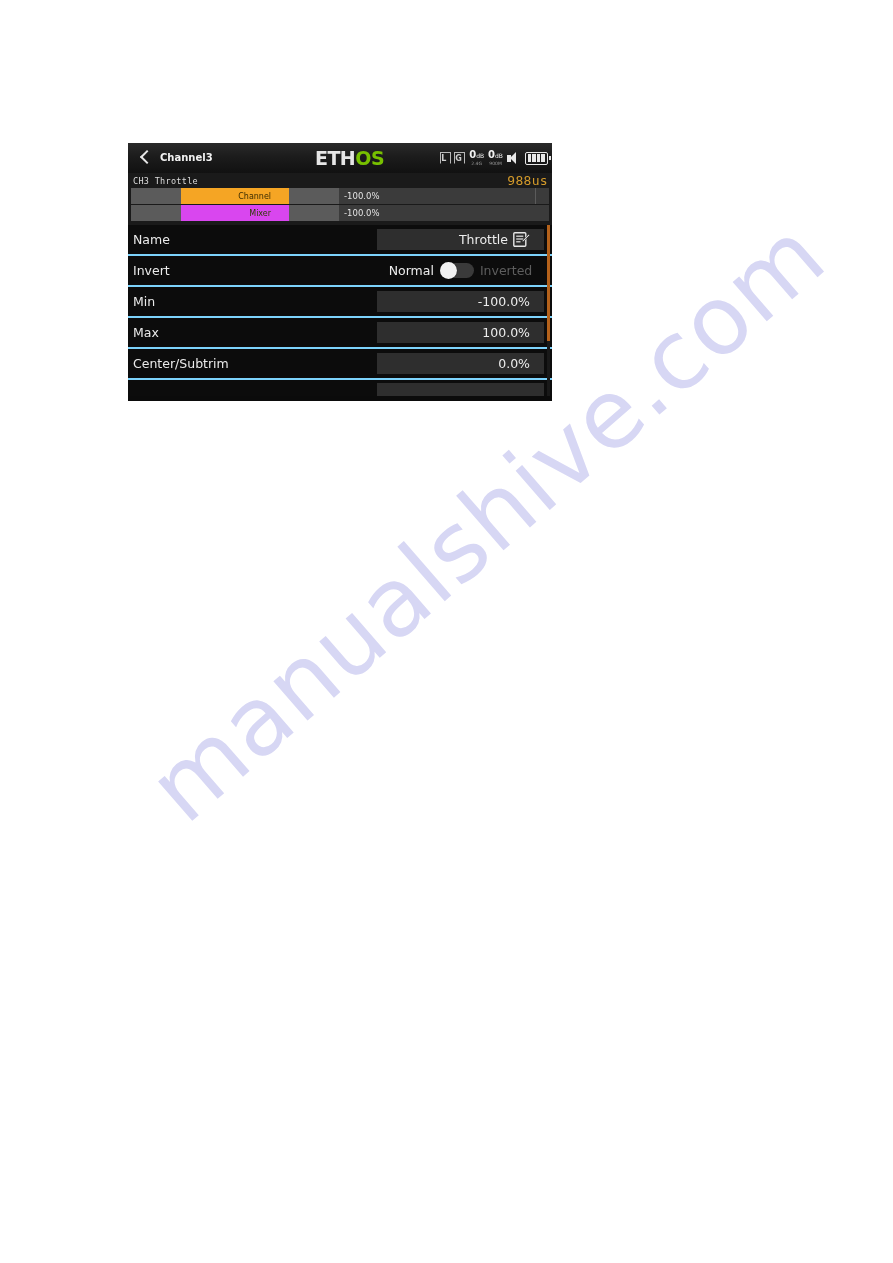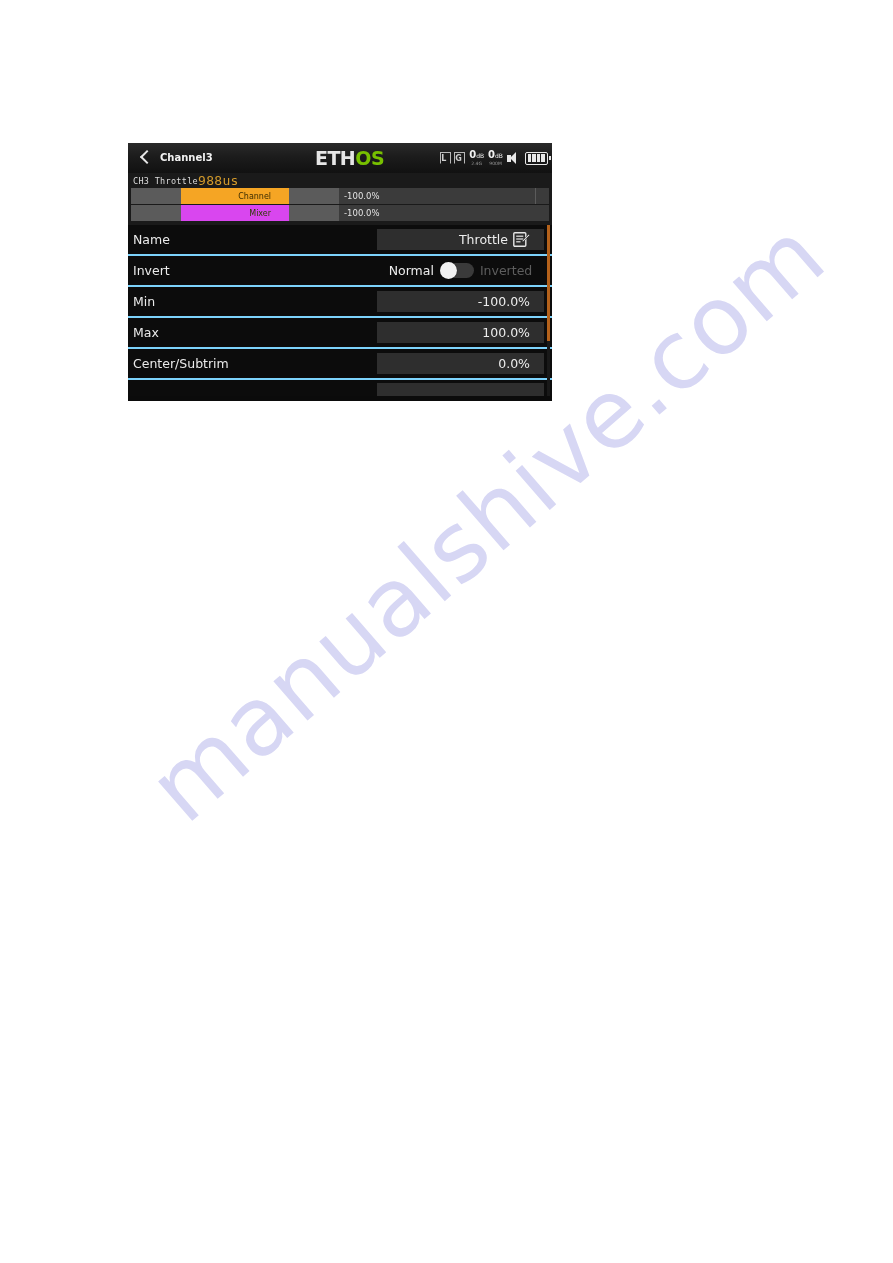--- a/index.html
+++ b/index.html
@@ -223,20 +223,21 @@
     background: #1a1a1a;
     padding: 0;
     position: relative;
     height: 52px;
     box-sizing: border-box;
   }
   .chan-head {
     height: 15px;
     display: flex;
     align-items: center;
+    justify-content: space-between;
     padding: 0 4px 0 5px;
   }
   .chan-head .ch-name {
     color: #dcdcdc;
     font-size: 8.5px;
     font-family: "DejaVu Sans Mono", monospace;
     letter-spacing: 0.3px;
   }
   .chan-head .ch-us {
     color: #d39a2a;

